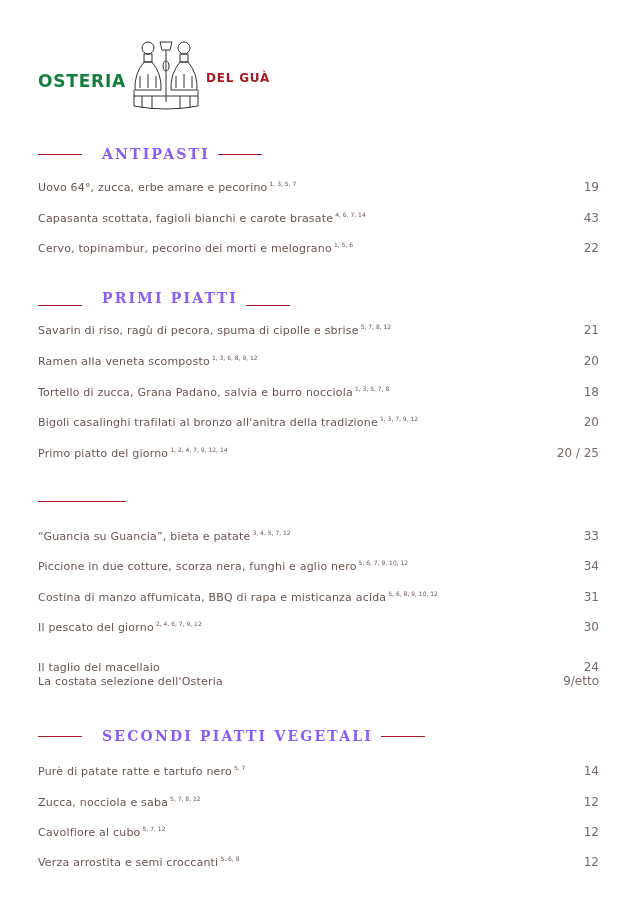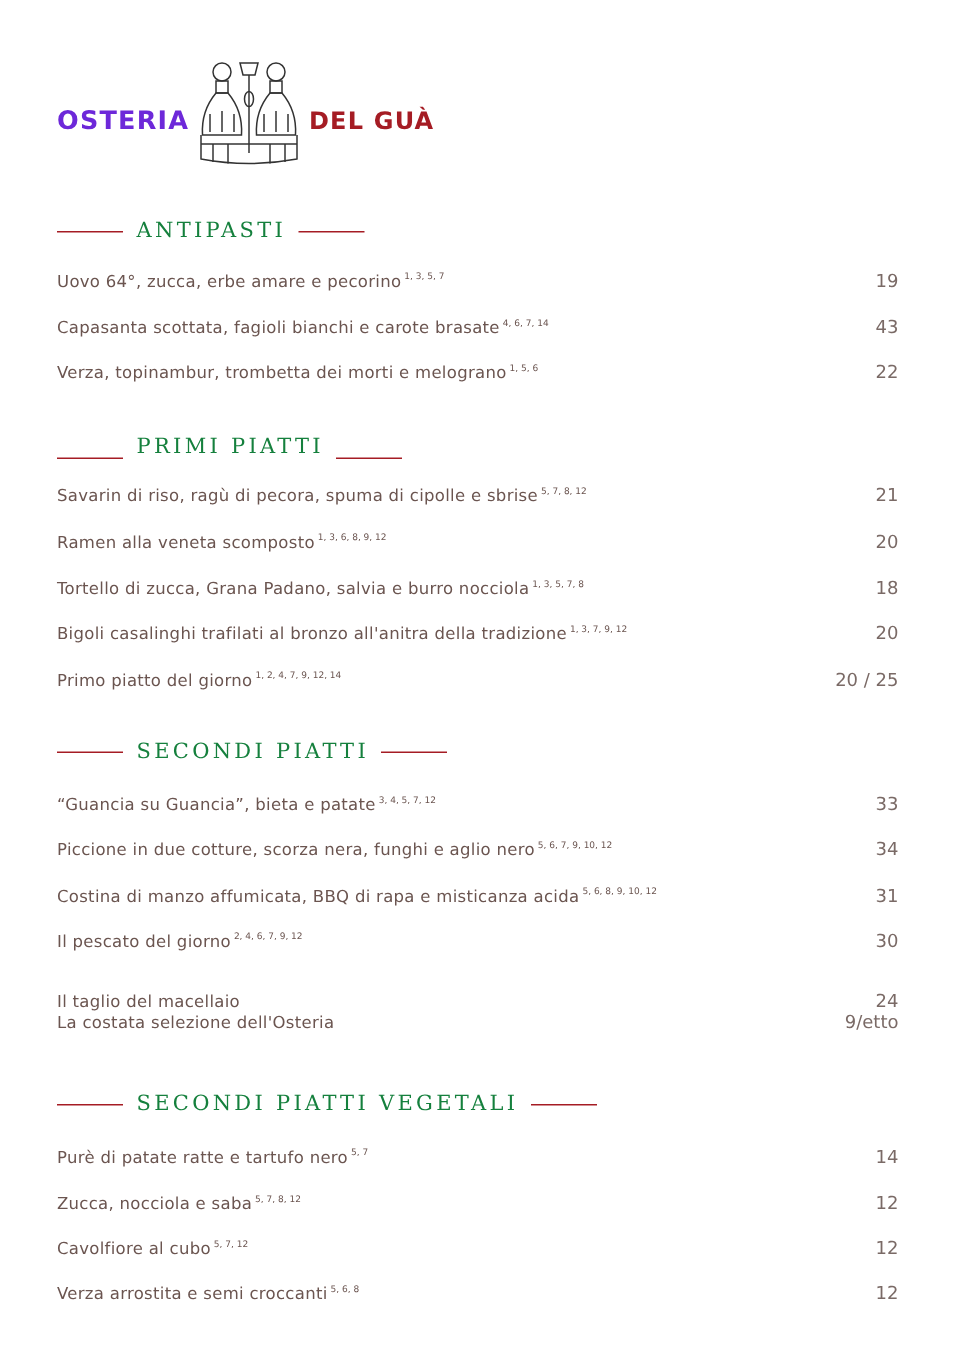--- a/index.html
+++ b/index.html
@@ -1,27 +1,27 @@
 <!DOCTYPE html>
 <html><head>
   <meta charset="utf-8">
   <style>
     html, body { margin: 0; padding: 0; background: #ffffff; }
     body { width: 640px; height: 905px; position: relative; overflow: hidden;
            font-family: "DejaVu Sans", sans-serif; }
     .logo { position: absolute; left: 38px; top: 38px; height: 76px; width: 300px; }
     .logo-left { position: absolute; left: 0; top: 33px; font-family: "DejaVu Sans", sans-serif;
-                 font-weight: bold; font-size: 17px; letter-spacing: 0.8px; color: #6d28d9; }
+                 font-weight: bold; font-size: 17px; letter-spacing: 0.8px; color: #15803d; }
     .logo-right { position: absolute; left: 168px; top: 33px; font-family: "DejaVu Sans", sans-serif;
-                  font-weight: bold; font-size: 16px; letter-spacing: 0.8px; color: #a51c24; }
+                  font-weight: bold; font-size: 12px; letter-spacing: 0.8px; color: #a51c24; }
     .logo-img { position: absolute; left: 92px; top: 0; width: 72px; height: 74px; }
     .section-title { position: absolute; left: 38px; height: 18px; display: flex; align-items: center; }
     .section-title .line { display: inline-block; width: 44px; height: 1px; background: #a51c24; }
     .section-title .label { font-family: "DejaVu Serif", serif; font-size: 14px; letter-spacing: 2.2px;
-                            color: #15803d; margin: 0 8px 0 9px; }
+                            color: #8b5cf6; margin: 0 8px 0 20px; font-weight: bold; }
     .item { position: absolute; left: 38px; width: 561px; height: 16px; display: flex;
             justify-content: space-between; align-items: baseline; color: #6b5550; }
     .item .name { font-size: 11px; letter-spacing: 0.2px; white-space: nowrap; }
     .item .name sup { font-size: 6px; vertical-align: 5px; margin-left: 2px; letter-spacing: 0; }
     .item .price { font-size: 12px; color: #7a6a66; }
   </style>
 </head>
 <body>
 
 <div class="logo">
@@ -67,21 +67,21 @@
 </div>
 <div class="item" style="top:180px;">
   <span class="name"><span>Uovo 64°, zucca, erbe amare e pecorino</span><sup>1, 3, 5, 7</sup></span>
   <span class="price">19</span>
 </div>
 <div class="item" style="top:211px;">
   <span class="name"><span>Capasanta scottata, fagioli bianchi e carote brasate</span><sup>4, 6, 7, 14</sup></span>
   <span class="price">43</span>
 </div>
 <div class="item" style="top:241px;">
-  <span class="name"><span>Verza, topinambur, trombetta dei morti e melograno</span><sup>1, 5, 6</sup></span>
+  <span class="name"><span>Cervo, topinambur, pecorino dei morti e melograno</span><sup>1, 5, 6</sup></span>
   <span class="price">22</span>
 </div>
 
 <div class="section-title" style="top:288px;align-items:flex-end;">
   <span class="line"></span>
   <span class="label">PRIMI PIATTI</span>
   <span class="line"></span>
 </div>
 <div class="item" style="top:323px;">
   <span class="name"><span>Savarin di riso, ragù di pecora, spuma di cipolle e sbrise</span><sup>5, 7, 8, 12</sup></span>
@@ -99,21 +99,20 @@
   <span class="name"><span>Bigoli casalinghi trafilati al bronzo all'anitra della tradizione</span><sup>1, 3, 7, 9, 12</sup></span>
   <span class="price">20</span>
 </div>
 <div class="item" style="top:446px;">
   <span class="name"><span>Primo piatto del giorno</span><sup>1, 2, 4, 7, 9, 12, 14</sup></span>
   <span class="price">20 / 25</span>
 </div>
 
 <div class="section-title" style="top:492px;">
   <span class="line"></span>
-  <span class="label">SECONDI PIATTI</span>
   <span class="line"></span>
 </div>
 <div class="item" style="top:529px;">
   <span class="name"><span>“Guancia su Guancia”, bieta e patate</span><sup>3, 4, 5, 7, 12</sup></span>
   <span class="price">33</span>
 </div>
 <div class="item" style="top:559px;">
   <span class="name"><span>Piccione in due cotture, scorza nera, funghi e aglio nero</span><sup>5, 6, 7, 9, 10, 12</sup></span>
   <span class="price">34</span>
 </div>

